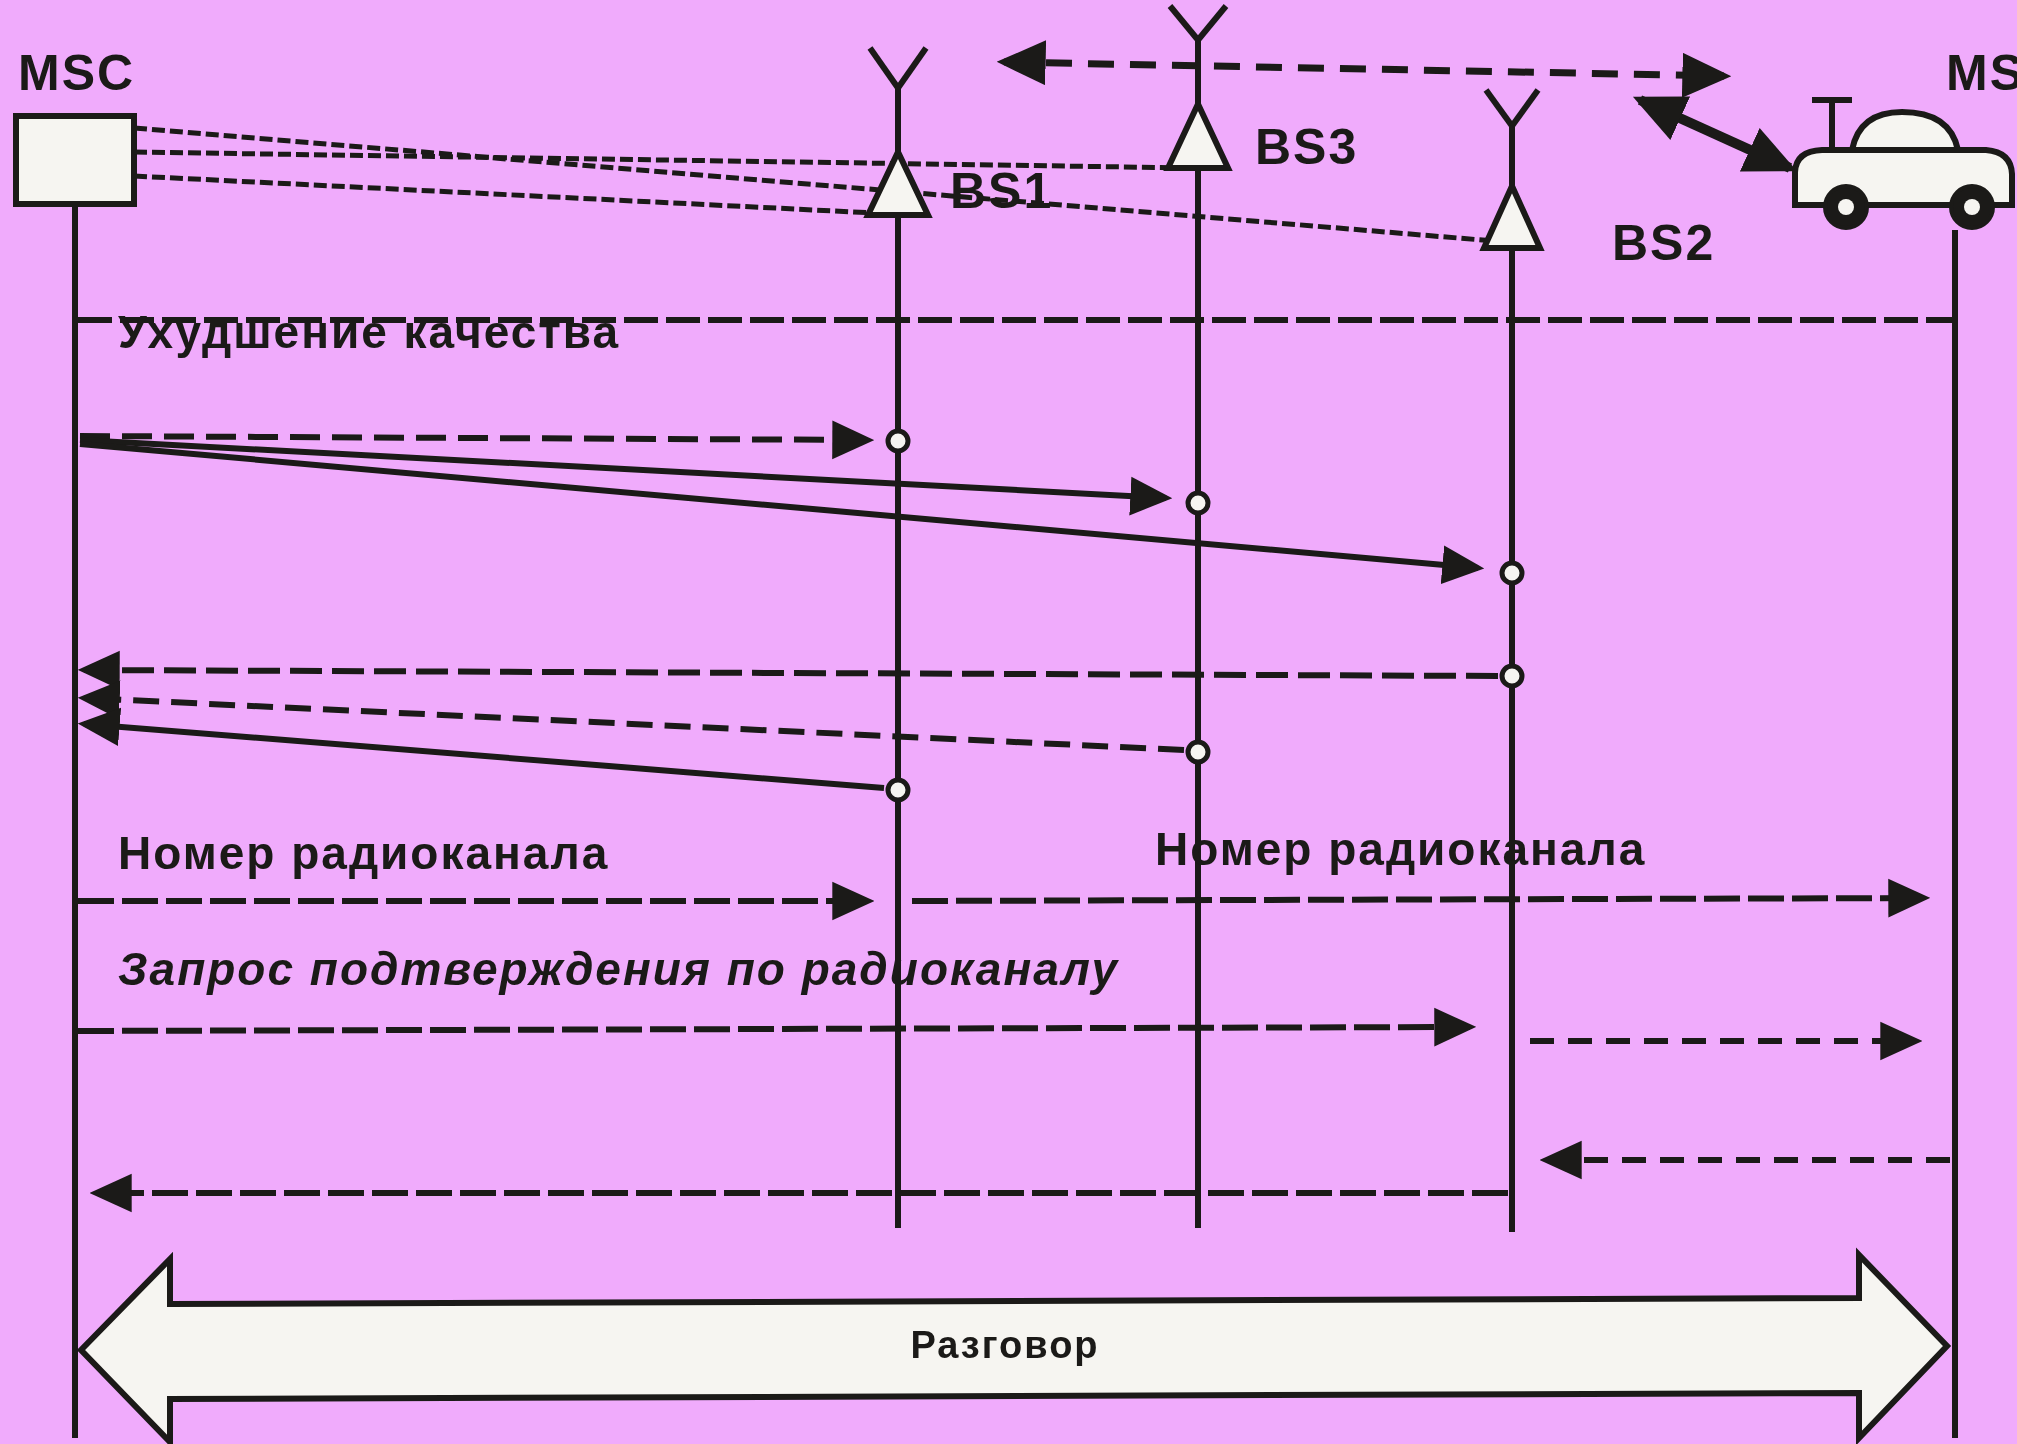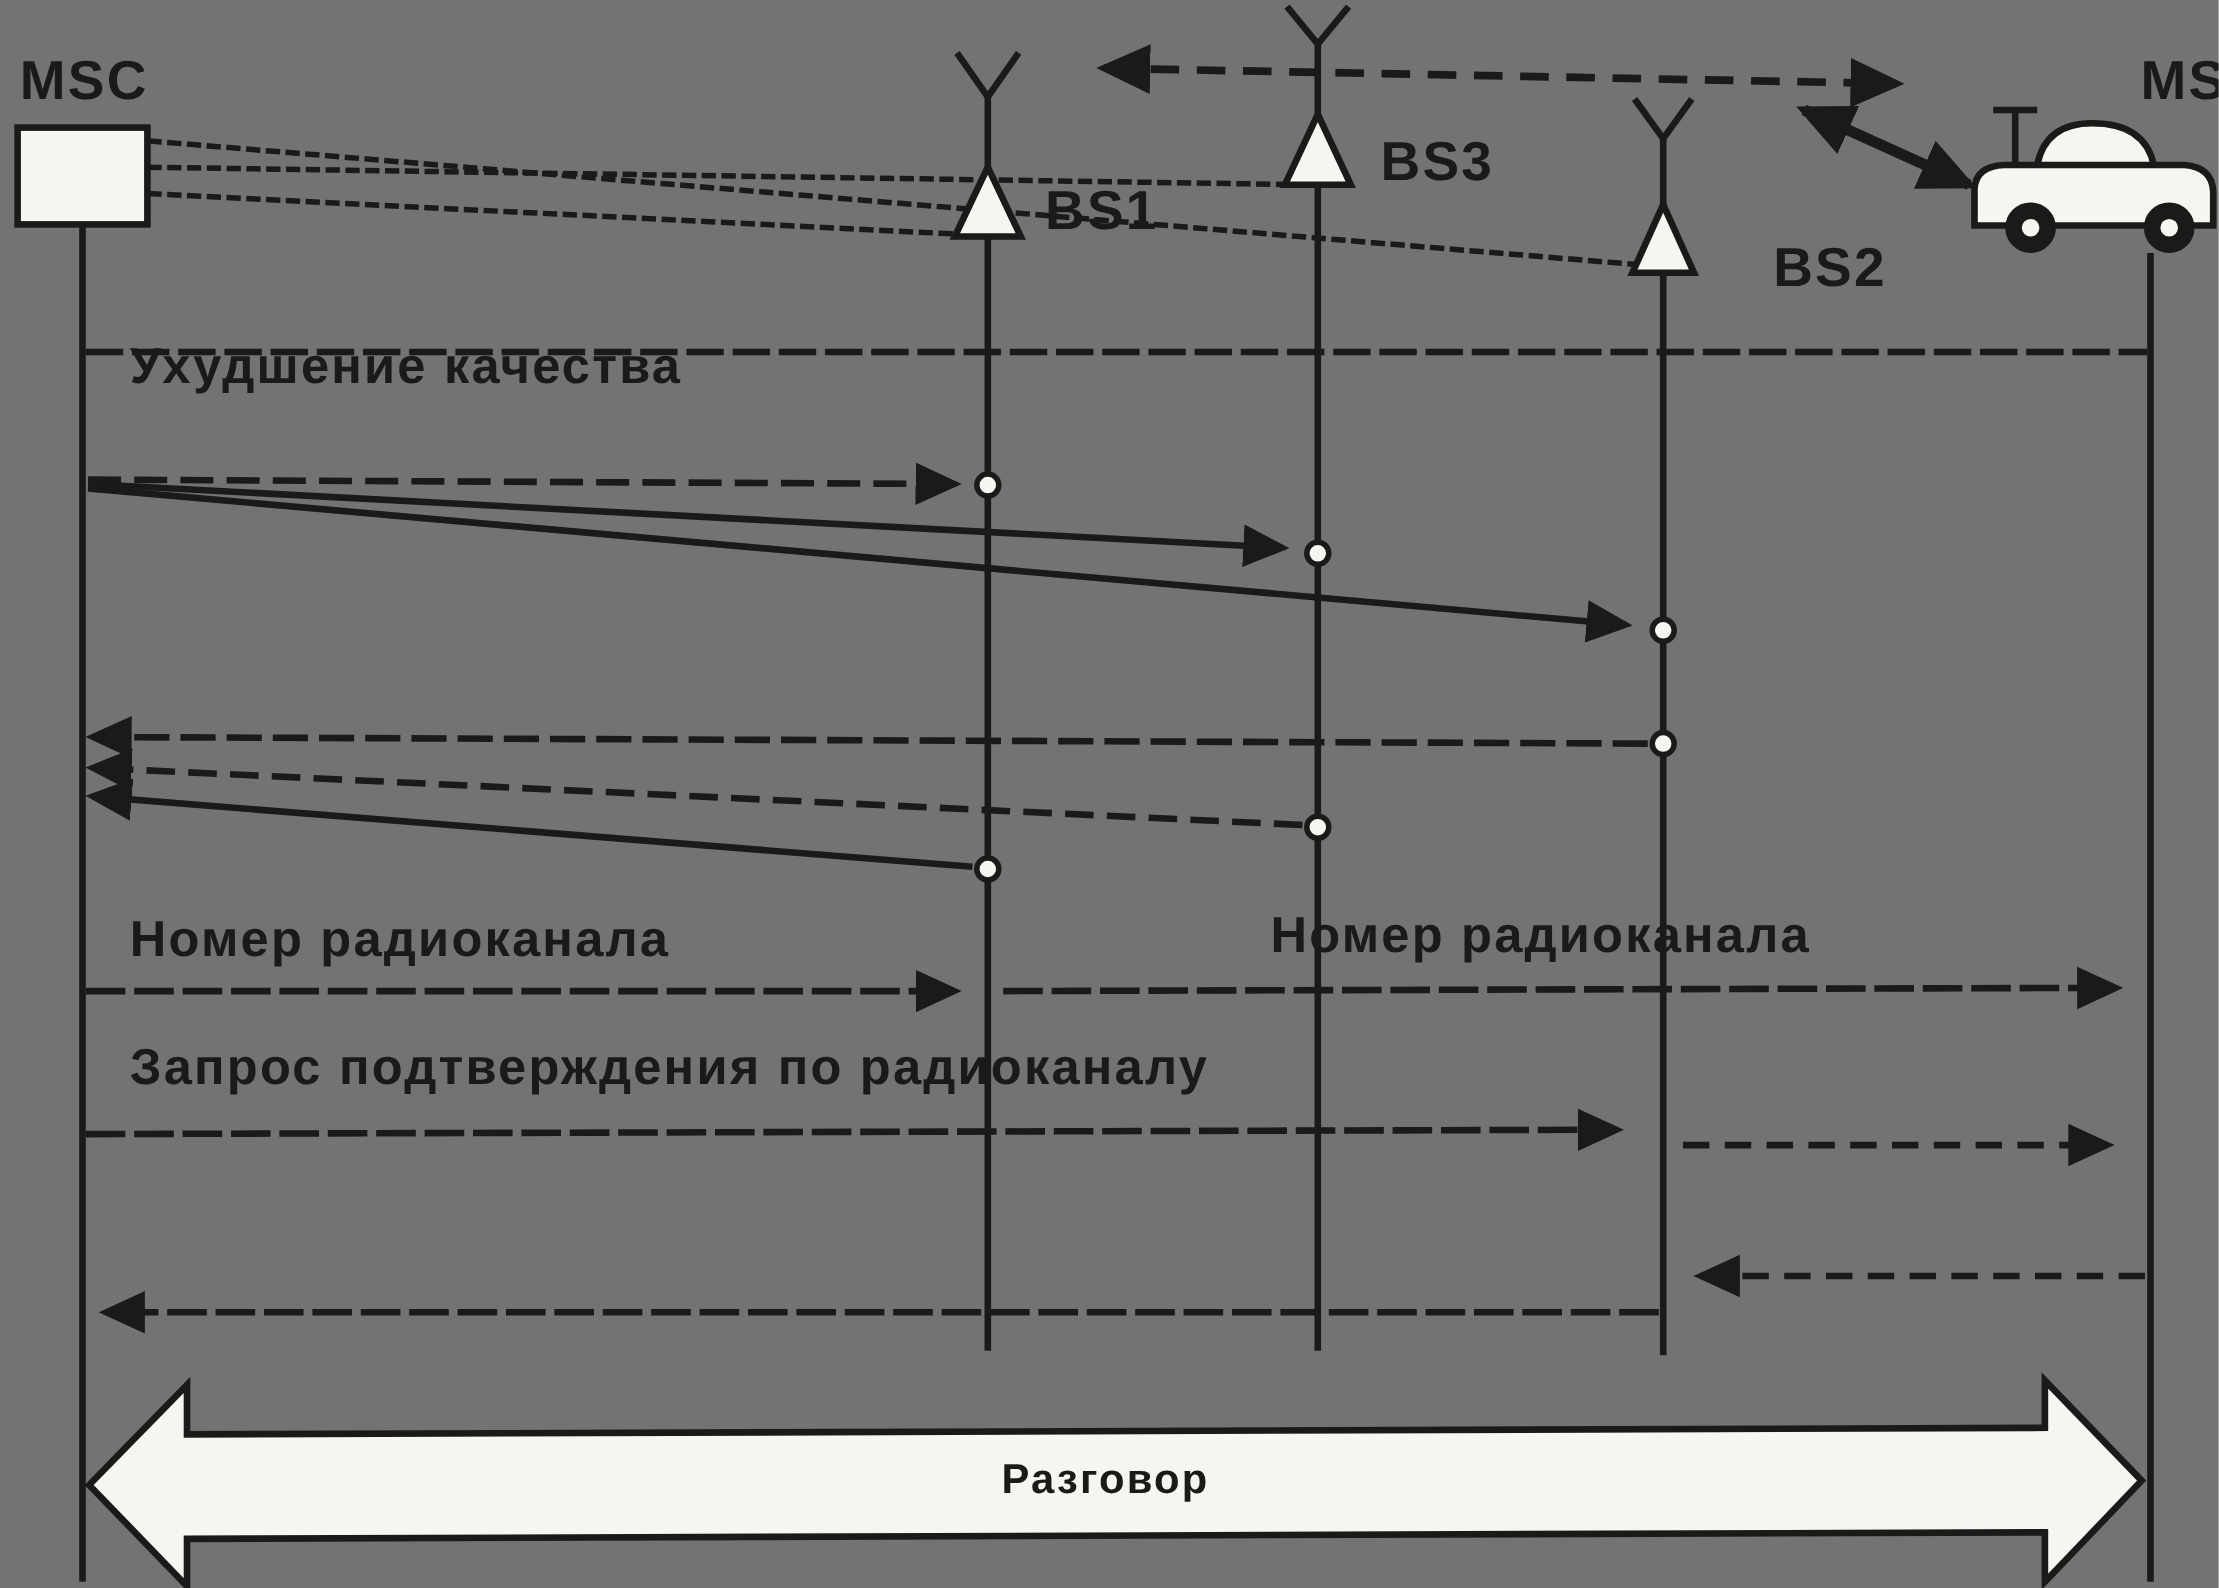--- a/index.html
+++ b/index.html
@@ -1,19 +1,19 @@
 <!DOCTYPE html>
 <html><head>
 <meta charset="utf-8">
 <style>
   html,body{margin:0;padding:0;background:#e8e7e3;}
   #stage{
     position:relative;
     width:2017px;height:1444px;
-    background:#737373;
+    background:#f0abfc;
     overflow:hidden;
     font-family:"Liberation Sans", sans-serif;
   }
   #diagram-svg{position:absolute;left:0;top:0;}
   .lbl{
     position:absolute;
     font-weight:700;
     font-size:46px;
     color:#1b1a18;
     letter-spacing:2px;
@@ -123,16 +123,16 @@
 
   <div class="node-lbl" style="left:18px;top:44px;">MSC</div>
   <div class="node-lbl" style="left:950px;top:162px;">BS1</div>
   <div class="node-lbl" style="left:1255px;top:118px;">BS3</div>
   <div class="node-lbl" style="left:1612px;top:214px;">BS2</div>
   <div class="node-lbl" style="left:1946px;top:44px;">MS</div>
 
   <div class="lbl" style="left:118px;top:258px;margin-top:47px;">Ухудшение качества</div>
   <div class="lbl" style="left:118px;top:826px;">Номер радиоканала</div>
   <div class="lbl" style="left:1155px;top:822px;">Номер радиоканала</div>
-  <div class="lbl" style="left:118px;top:942px;">Запрос подтверждения по радиоканалу</div>
+  <div class="lbl" style="left:118px;top:942px;font-style:italic;">Запрос подтверждения по радиоканалу</div>
   <div class="lbl center-lbl" style="left:1005px;top:1324px;font-size:38px;">Разговор</div>
 
 </div>
 
 </body></html>

